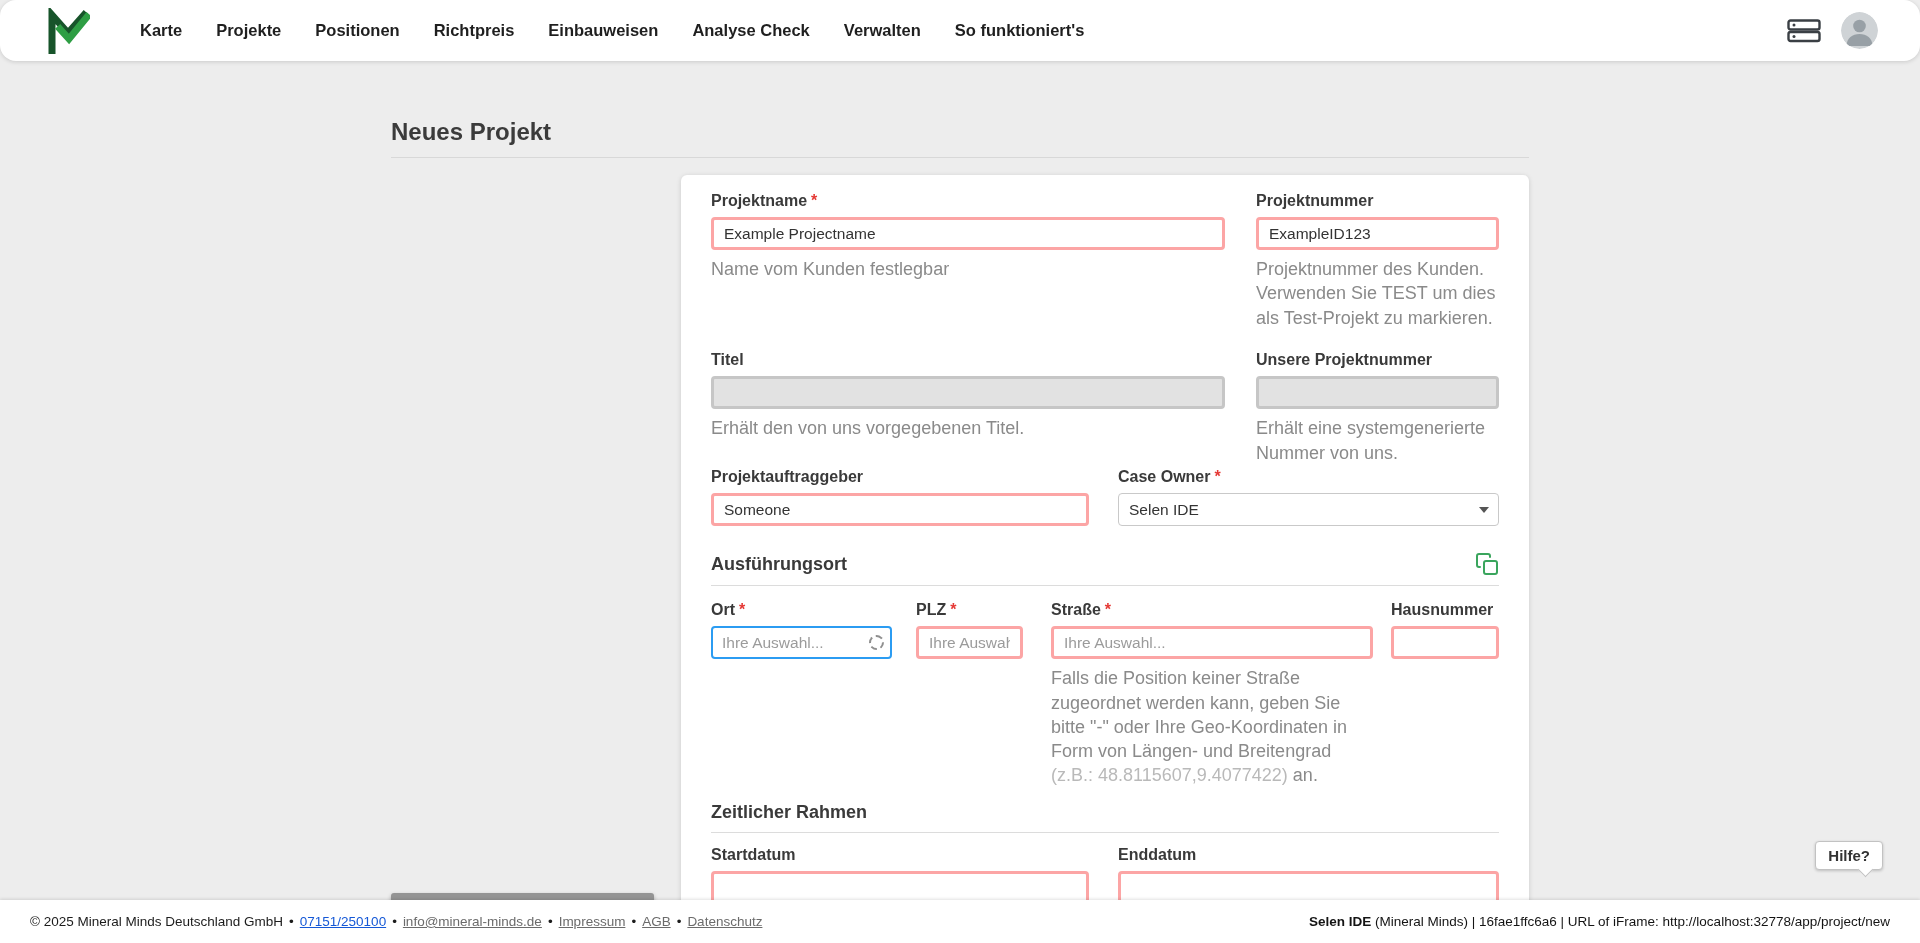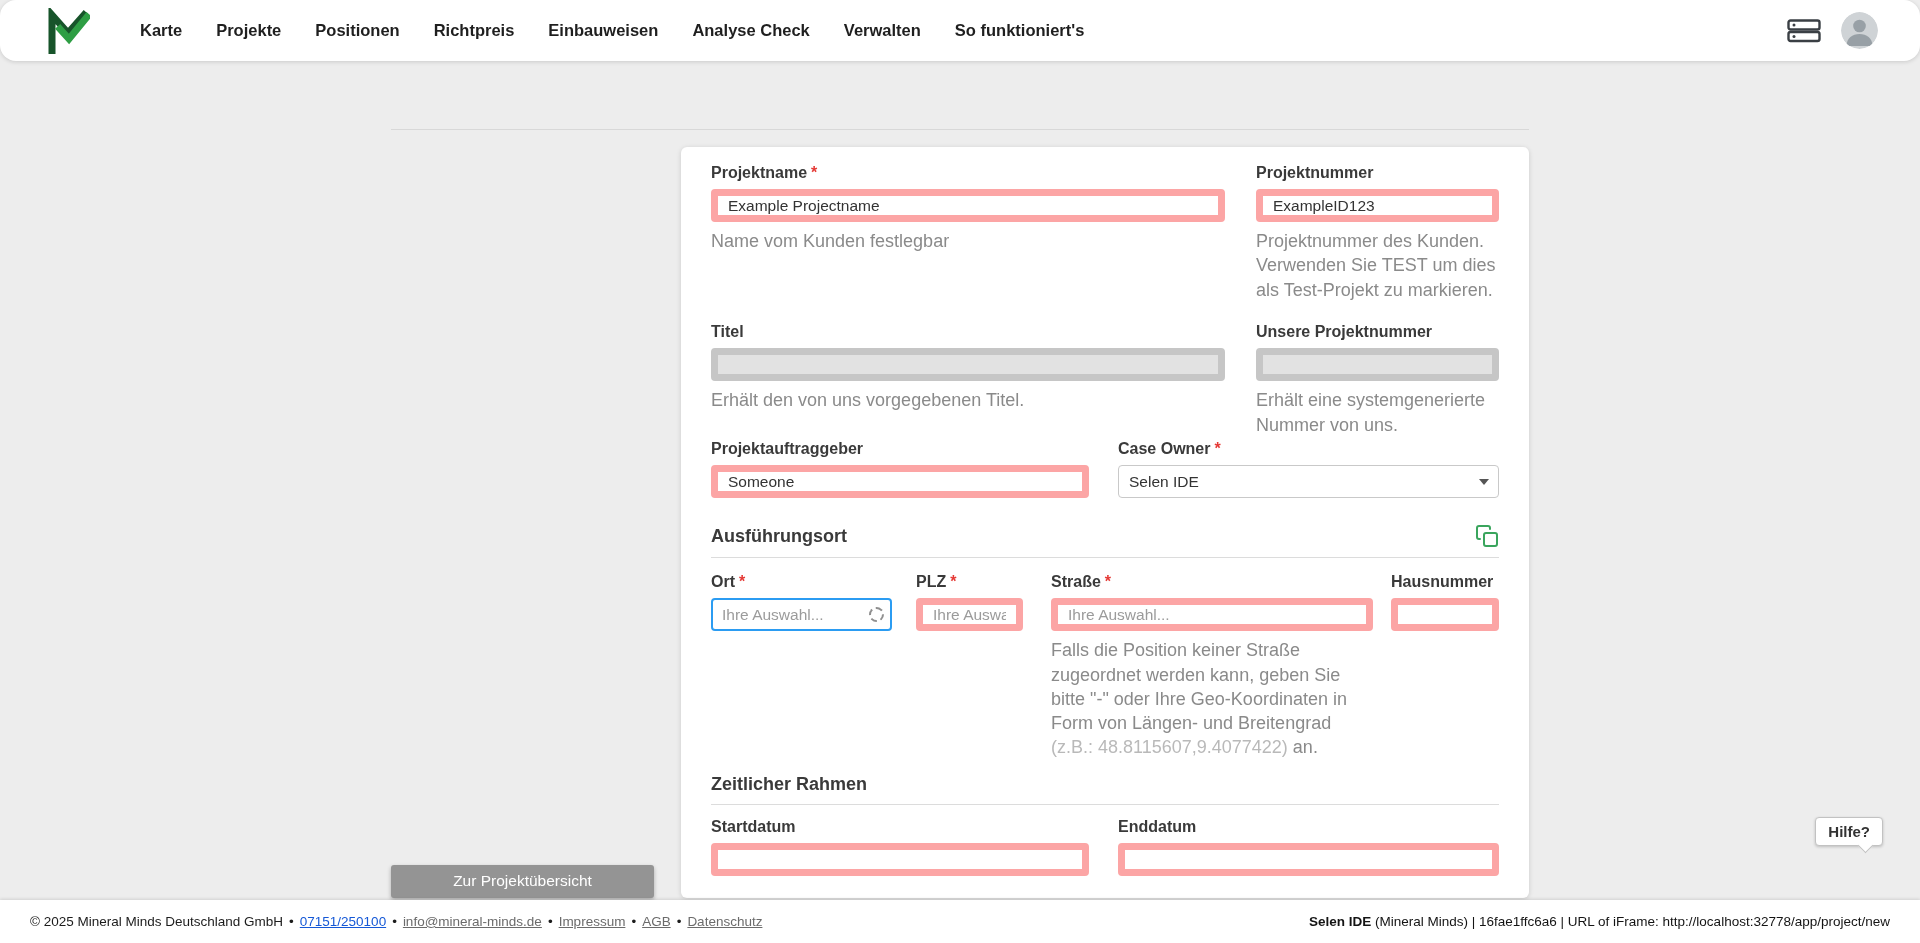--- a/index.html
+++ b/index.html
@@ -68,21 +68,21 @@
   .w378 { width: 378px; } .w381 { width: 381px; }
   .w181 { width: 181px; } .w107 { width: 107px; }
   .w322 { width: 322px; } .w108 { width: 108px; }
   .mr24 { margin-right: 24px; } .mr28 { margin-right: 28px; } .mr18 { margin-right: 18px; }
 
   .field-label { font-size: 16px; font-weight: 700; color: #3a3a3a; line-height: 1.2; margin-bottom: 7px; }
   .req { color: #e53935; margin-left: 4px; font-weight: 700; }
 
   .text-input {
     height: 33px; width: 100%;
-    border: 7px solid #fca5a5; border-radius: 4px;
+    border: 3px solid #fca5a5; border-radius: 4px;
     padding: 0 10px; font-size: 15.5px; font-family: inherit;
     color: #333; background: #fff; outline: none;
   }
   .text-input::placeholder { color: #9b9b9b; }
   .text-input:disabled { background: #e2e2e2; border-color: #c6c6c6; }
 
   .helper { font-size: 18px; color: #8a8a8a; line-height: 1.35; margin-top: 7px; }
   .helper-light { color: #b9b9b9; }
 
   .select {
@@ -113,21 +113,21 @@
   .input-wrap.focused .text-input { border: 2px solid #2b9cf2; padding: 0 9px; }
   .spinner {
     position: absolute; right: 8px; top: 50%; margin-top: -8px;
     width: 15px; height: 15px; border: 2px dashed #8f8f8f; border-radius: 50%;
     animation: spin 1.6s linear infinite;
   }
   @keyframes spin { to { transform: rotate(360deg); } }
 
   
   .help-btn {
-    position: absolute; right: 37px; bottom: 97px; z-index: 10;
+    position: absolute; right: 37px; bottom: 73px; z-index: 10;
     background: #fff; border: 1px solid #c2c2c2; border-radius: 4px;
     padding: 5px 12px; font-size: 15px; font-weight: 700; color: #333;
     font-family: inherit; box-shadow: 0 1px 3px rgba(0,0,0,0.2); cursor: pointer;
   }
   .help-btn::after {
     content: ""; position: absolute; bottom: -6px; right: 11px;
     width: 10px; height: 10px; background: #fff;
     border-right: 1px solid #c2c2c2; border-bottom: 1px solid #c2c2c2;
     transform: rotate(45deg);
   }
@@ -180,20 +180,21 @@
       <svg width="37" height="37" viewBox="0 0 37 37">
         <circle cx="18.5" cy="18.5" r="18.5" fill="#cfd3d6"></circle>
         <circle cx="18.5" cy="14" r="6.3" fill="#98a0a6"></circle>
         <path d="M5.5 34 c0-8 6-12 13-12 s13 4 13 12 z" fill="#98a0a6"></path>
       </svg>
     </button>
   </div>
 </header>
 
 <div class="main">
+  <h1 class="page-title">Neues Projekt</h1>
   <div class="title-divider"></div>
 
   <div class="content-row">
     <div class="left-col">
       <button class="btn-gray">Zur Projektübersicht</button>
     </div>
 
     <div class="card">
 
       <div class="form-row g31">

